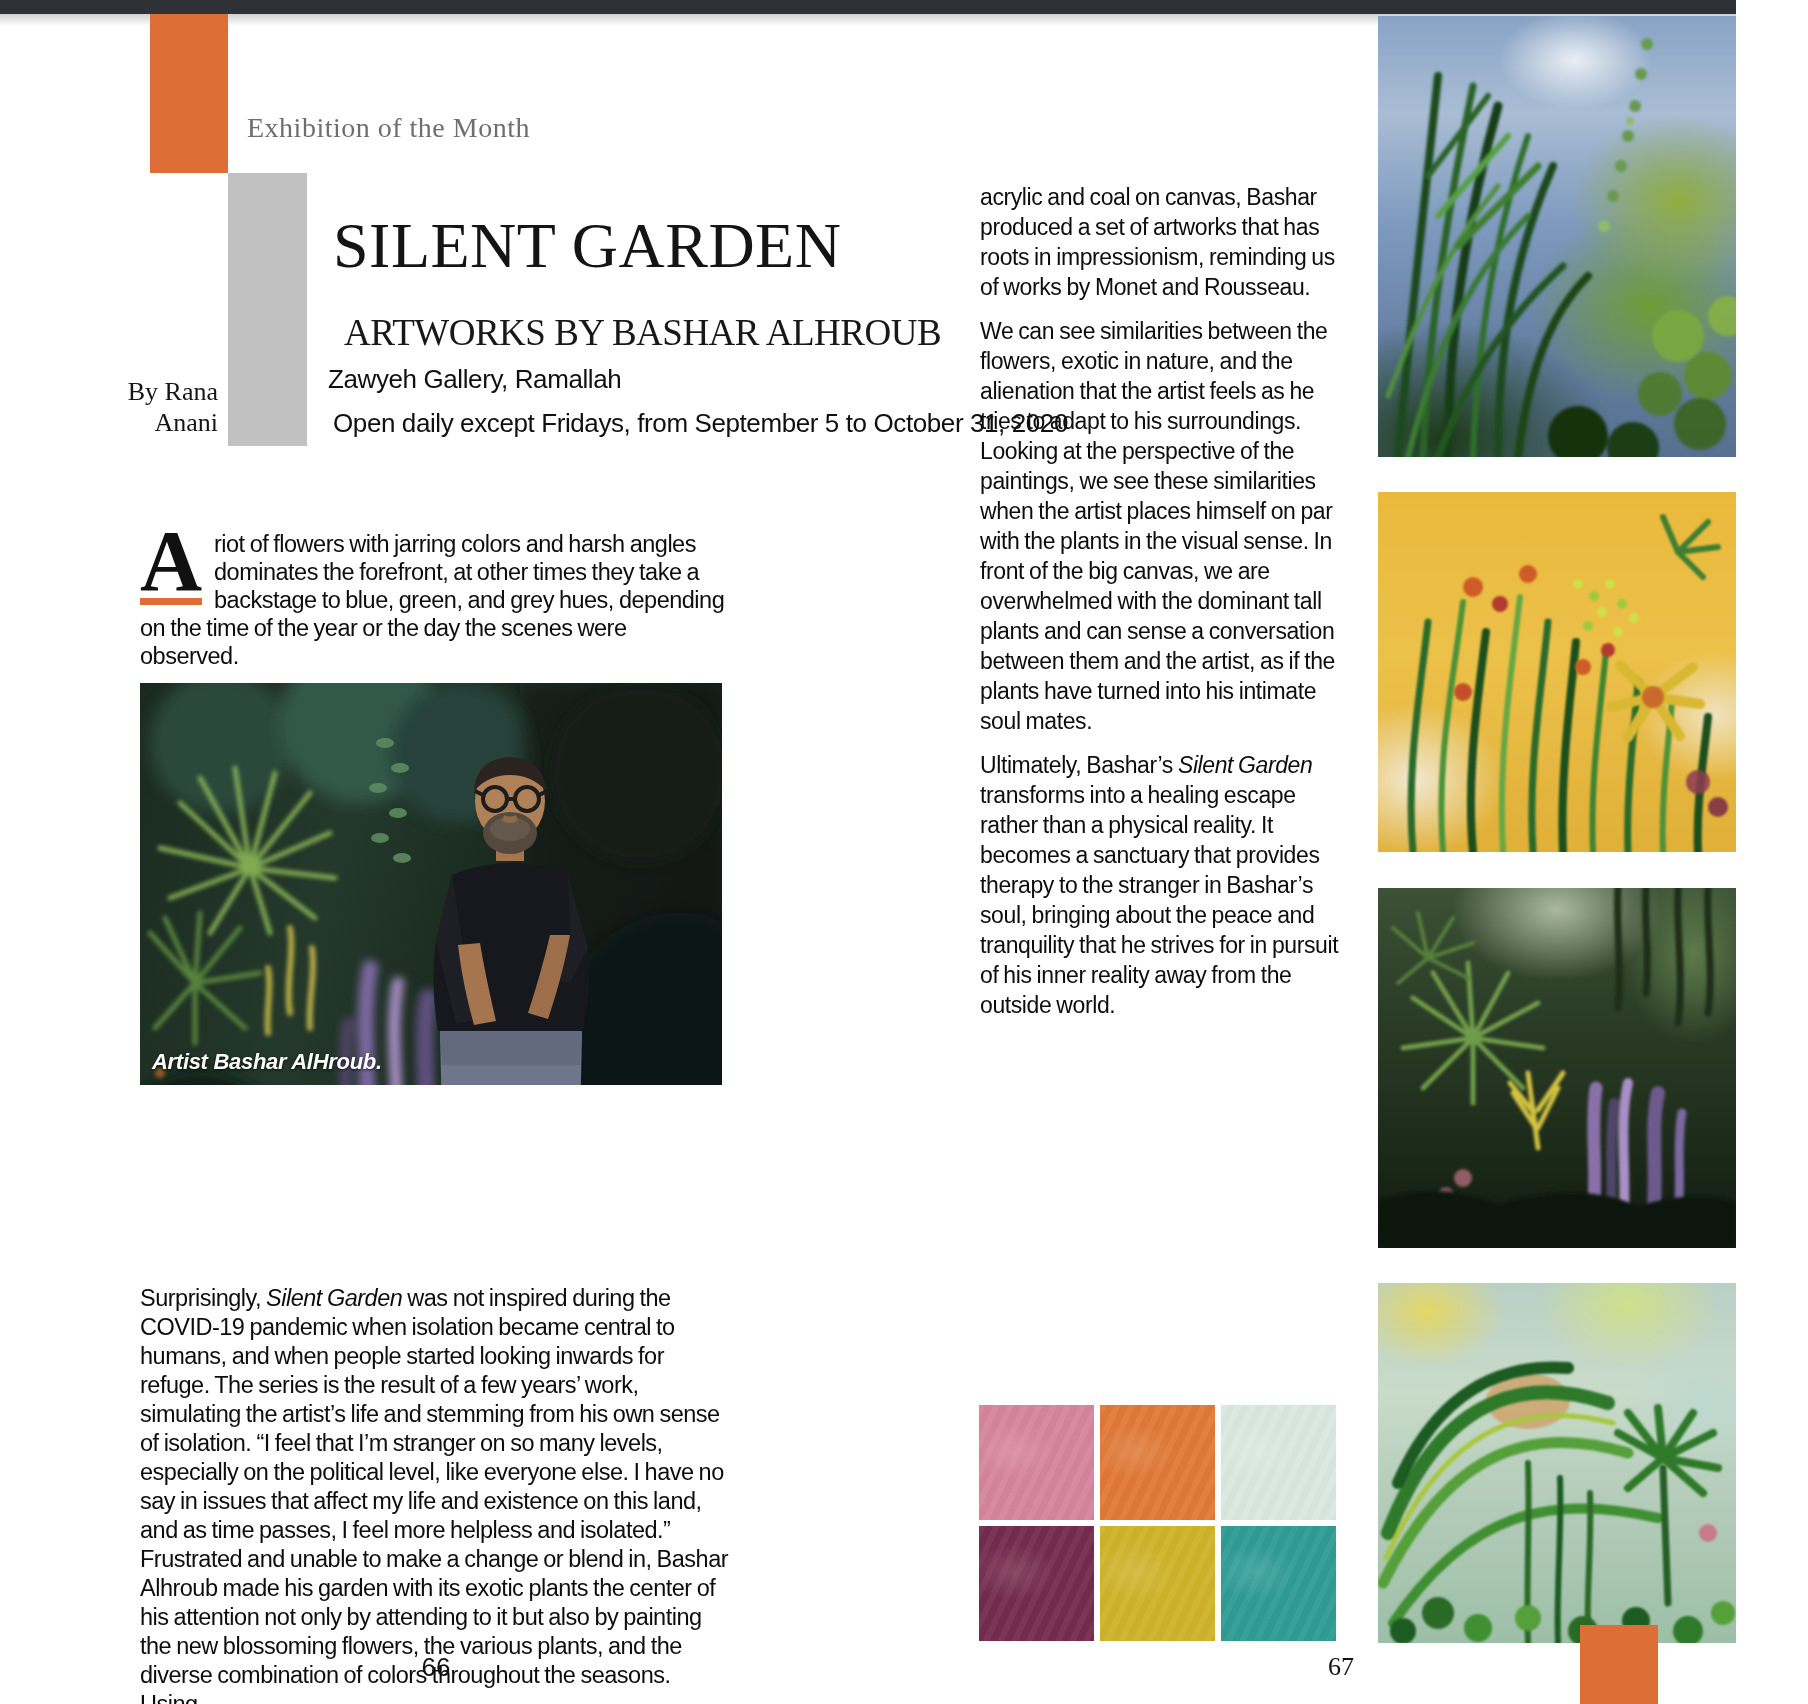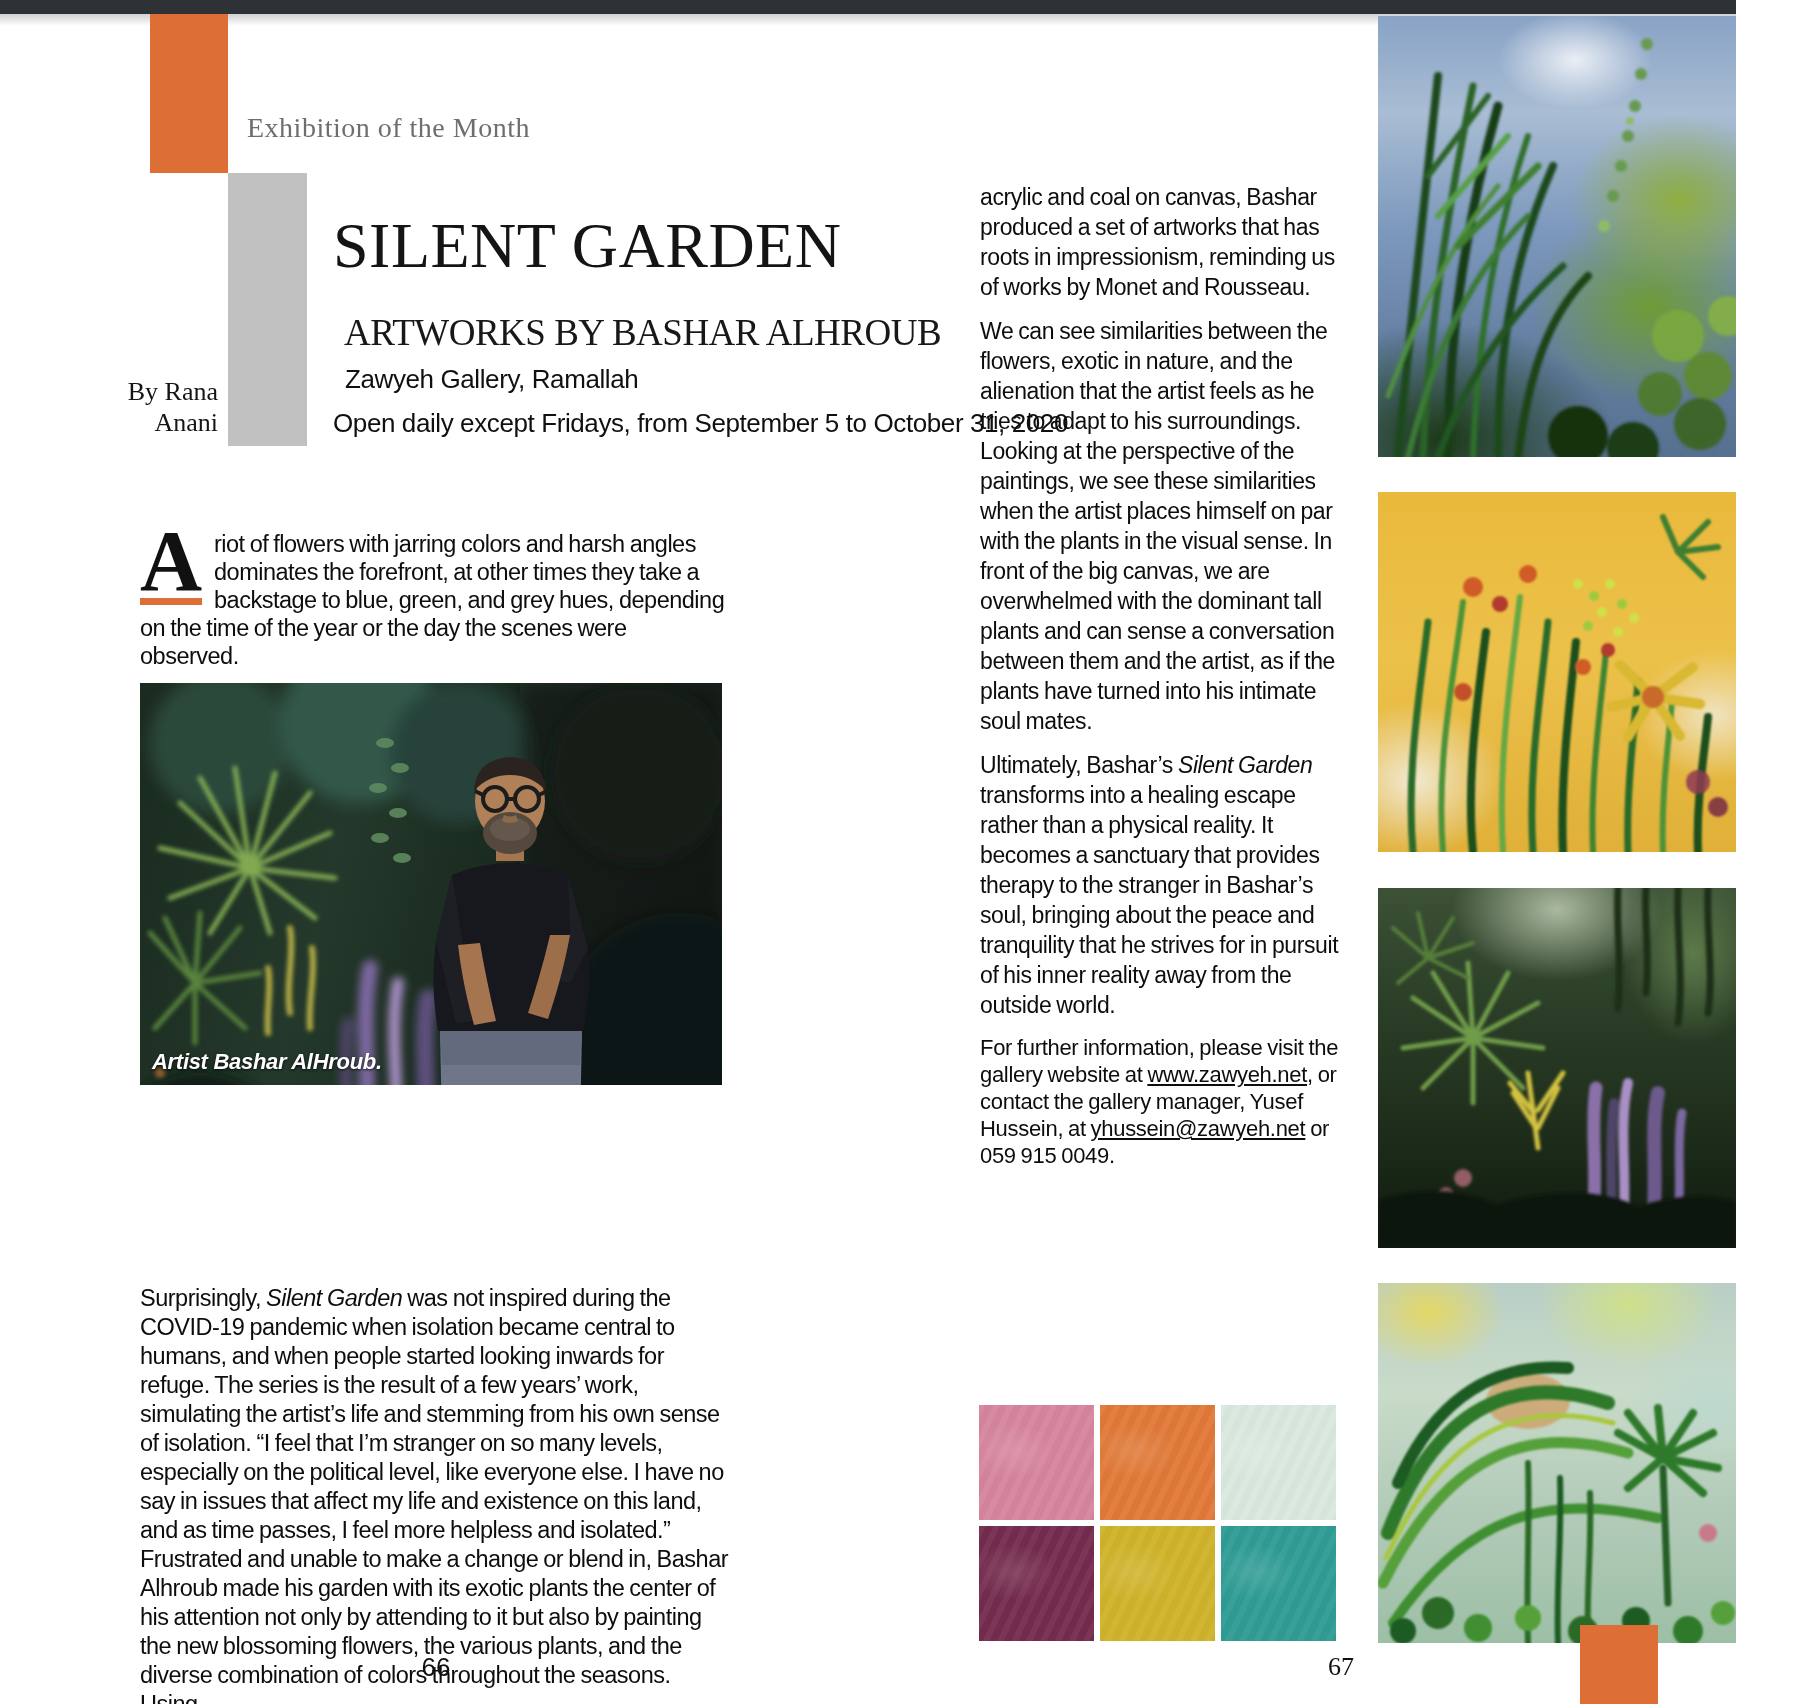--- a/index.html
+++ b/index.html
@@ -19,21 +19,21 @@
   .gray-bar{left:228px;top:173px;width:79px;height:273px;}
   .kicker{left:247px;top:112px;font-family:"Liberation Serif",serif;
     font-size:28px;color:#6e6e6e;letter-spacing:.5px;}
   .byline{left:30px;top:376px;width:188px;text-align:right;
     font-family:"Liberation Serif",serif;font-size:26px;line-height:1.2;color:#151515;}
 
   .title{left:333px;top:214px;font-family:"Liberation Serif",serif;
     font-size:64px;line-height:1;color:#141414;letter-spacing:.5px;}
   .subtitle{left:344px;top:314px;font-family:"Liberation Serif",serif;
     font-size:37px;line-height:1;color:#181818;letter-spacing:-.5px;}
-  .venue{left:345px;top:364px;font-size:26px;letter-spacing:-.4px;color:#101010;}
+  .venue{left:328px;top:364px;font-size:26px;letter-spacing:-.4px;color:#101010;}
   .dates{left:333px;top:408px;font-size:26px;letter-spacing:-.4px;color:#101010;}
 
   
   .lead{left:140px;top:530px;width:586px;font-size:23.5px;line-height:28px;
     letter-spacing:-.5px;word-spacing:-1px;color:#0d0d0d;}
   .dropcap-wrap{float:left;width:74px;}
   .dropcap{font-family:"Liberation Serif",serif;font-weight:bold;
     font-size:86px;line-height:62px;color:#111;}
   .dropcap-rule{width:62px;height:7px;margin-top:6px;}
 
@@ -225,21 +225,20 @@
 <div class="abs body-para">
   <span>Surprisingly, </span><span class="it">Silent Garden</span><span> was not inspired during the COVID-19 pandemic when isolation became central to humans, and when people started looking inwards for refuge. The series is the result of a few years’ work, simulating the artist’s life and stemming from his own sense of isolation. “I feel that I’m stranger on so many levels, especially on the political level, like everyone else. I have no say in issues that affect my life and existence on this land, and as time passes, I feel more helpless and isolated.” Frustrated and unable to make a change or blend in, Bashar Alhroub made his garden with its exotic plants the center of his attention not only by attending to it but also by painting the new blossoming flowers, the various plants, and the diverse combination of colors throughout the seasons. Using</span>
 </div>
 
 <div class="abs pagenum-left">66</div>
 
 <div class="abs rcol">
   <p>acrylic and coal on canvas, Bashar produced a set of artworks that has roots in impressionism, reminding us of works by Monet and Rousseau.</p>
   <p>We can see similarities between the flowers, exotic in nature, and the alienation that the artist feels as he tries to adapt to his surroundings. Looking at the perspective of the paintings, we see these similarities when the artist places himself on par with the plants in the visual sense. In front of the big canvas, we are overwhelmed with the dominant tall plants and can sense a conversation between them and the artist, as if the plants have turned into his intimate soul mates.</p>
   <p><span>Ultimately, Bashar’s </span><span class="it">Silent Garden</span><span> transforms into a healing escape rather than a physical reality. It becomes a sanctuary that provides therapy to the stranger in Bashar’s soul, bringing about the peace and tranquility that he strives for in pursuit of his inner reality away from the outside world.</span></p>
-  <p class="contact"><span>For further information, please visit the gallery website at </span><span class="ulink">www.zawyeh.net</span><span>, or contact the gallery manager, Yusef Hussein, at </span><span class="ulink">yhussein@zawyeh.net</span><span> or 059 915 0049.</span></p>
 </div>
 
 <div class="abs swatches">
   <div class="swatch" style="background-color: rgb(214, 132, 158);"></div>
   <div class="swatch" style="background-color: rgb(224, 121, 56);"></div>
   <div class="swatch" style="background-color: rgb(217, 232, 223);"></div>
   <div class="swatch" style="background-color: rgb(117, 44, 78);"></div>
   <div class="swatch" style="background-color: rgb(207, 179, 42);"></div>
   <div class="swatch" style="background-color: rgb(47, 156, 148);"></div>
 </div>

